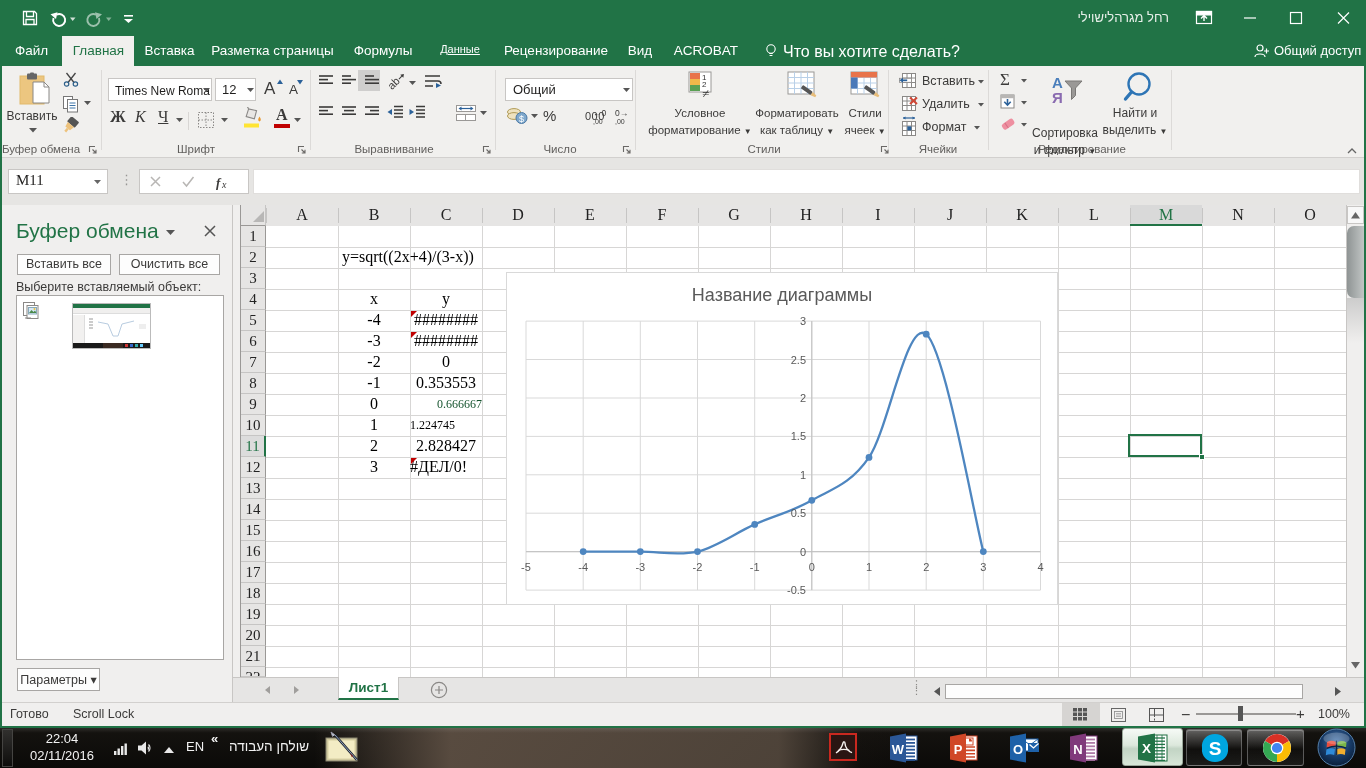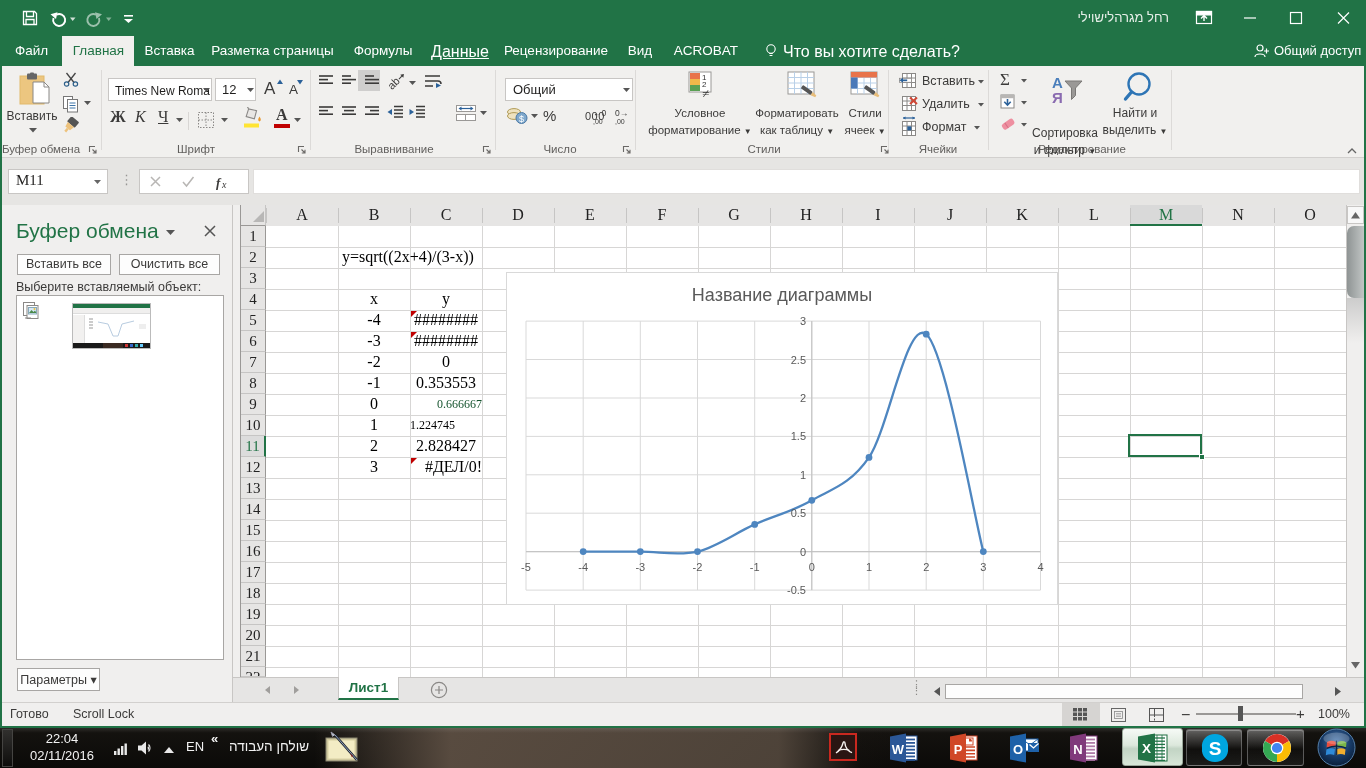--- a/index.html
+++ b/index.html
@@ -41,21 +41,21 @@
 <path d="M148,4.5 l11,11 m0,-11 l-11,11"></path>
 </g>
     </svg>
 <div class="abs" style="left:0;top:36px;width:1366px;height:30px;background:#217346;"></div>
 <div class="abs" style="left:62px;top:36px;width:72px;height:30px;background:#f1f0ee;"></div>
 <div class="abs" style="left:-48.5px;top:43px;width:160px;text-align:center;color:#fff;font-size:13.5px;font-weight:normal;">Файл</div>
 <div class="abs" style="left:18.5px;top:43px;width:160px;text-align:center;color:#217346;font-size:13.5px;font-weight:normal;">Главная</div>
 <div class="abs" style="left:89.5px;top:43px;width:160px;text-align:center;color:#fff;font-size:13.5px;font-weight:normal;">Вставка</div>
 <div class="abs" style="left:192.5px;top:43px;width:160px;text-align:center;color:#fff;font-size:13.5px;font-weight:normal;">Разметка страницы</div>
 <div class="abs" style="left:303.0px;top:43px;width:160px;text-align:center;color:#fff;font-size:13.5px;font-weight:normal;">Формулы</div>
-<div class="abs" style="left:380.0px;top:43px;width:160px;text-align:center;color:#fff;font-size:16px;font-weight:normal;text-decoration:underline;">Данные</div>
+<div class="abs" style="left:380.0px;top:43px;width:160px;text-align:center;color:#fff;font-size:11px;font-weight:normal;text-decoration:underline;">Данные</div>
 <div class="abs" style="left:476.0px;top:43px;width:160px;text-align:center;color:#fff;font-size:13.5px;font-weight:normal;">Рецензирование</div>
 <div class="abs" style="left:560.0px;top:43px;width:160px;text-align:center;color:#fff;font-size:13.5px;font-weight:normal;">Вид</div>
 <div class="abs" style="left:626.0px;top:43px;width:160px;text-align:center;color:#fff;font-size:13.5px;font-weight:normal;">ACROBAT</div>
 <svg class="abs" style="left:763px;top:42px;" width="16" height="18" viewBox="0 0 16 18">
 <g stroke="#fff" fill="none" stroke-width="1.1">
         <circle cx="8" cy="7" r="4.2"></circle>
         <path d="M6.2,11.5 h3.6 M6.6,13.5 h2.8"></path>
       </g>
     </svg>
 <div class="abs" style="left:783px;top:43px;color:#fff;font-size:16px;">Что вы хотите сделать?</div>
@@ -582,21 +582,21 @@
 <div class="abs ser" style="left:338px;top:415px;width:72px;height:21px;font-size:16px;color:#000;text-align:center;line-height:20px;white-space:nowrap;">1</div>
 <div class="abs ser" style="left:338px;top:436px;width:72px;height:21px;font-size:16px;color:#000;text-align:center;line-height:20px;white-space:nowrap;">2</div>
 <div class="abs ser" style="left:338px;top:457px;width:72px;height:21px;font-size:16px;color:#000;text-align:center;line-height:20px;white-space:nowrap;">3</div>
 <div class="abs ser" style="left:410px;top:310px;width:72px;height:21px;font-size:16px;color:#000;text-align:center;line-height:20px;white-space:nowrap;">########</div>
 <div class="abs ser" style="left:410px;top:331px;width:72px;height:21px;font-size:16px;color:#000;text-align:center;line-height:20px;white-space:nowrap;">########</div>
 <div class="abs ser" style="left:410px;top:352px;width:72px;height:21px;font-size:16px;color:#000;text-align:center;line-height:20px;white-space:nowrap;">0</div>
 <div class="abs ser" style="left:410px;top:373px;width:72px;height:21px;font-size:16px;color:#000;text-align:center;line-height:20px;white-space:nowrap;">0.353553</div>
 <div class="abs ser" style="left:410px;top:394px;width:72px;height:21px;font-size:12px;color:#14532d;text-align:right;line-height:20px;white-space:nowrap;">0.666667</div>
 <div class="abs ser" style="left:410px;top:415px;width:72px;height:21px;font-size:12px;color:#000;text-align:left;line-height:20px;white-space:nowrap;">1.224745</div>
 <div class="abs ser" style="left:410px;top:436px;width:72px;height:21px;font-size:16px;color:#000;text-align:center;line-height:20px;white-space:nowrap;">2.828427</div>
-<div class="abs ser" style="left:410px;top:457px;width:72px;height:21px;font-size:16px;color:#000;text-align:right;line-height:20px;white-space:nowrap;">#ДЕЛ/0!</div>
+<div class="abs ser" style="left:410px;top:457px;width:72px;height:21px;font-size:16px;color:#000;text-align:left;line-height:20px;white-space:nowrap;">#ДЕЛ/0!</div>
 <svg class="abs" style="left:411px;top:311px;" width="6" height="6" viewBox="0 0 6 6">
       <polygon points="0,0 6,0 0,6" fill="#c00000"></polygon>
     </svg>
 <svg class="abs" style="left:411px;top:332px;" width="6" height="6" viewBox="0 0 6 6">
       <polygon points="0,0 6,0 0,6" fill="#c00000"></polygon>
     </svg>
 <svg class="abs" style="left:411px;top:458px;" width="6" height="6" viewBox="0 0 6 6">
       <polygon points="0,0 6,0 0,6" fill="#c00000"></polygon>
     </svg>
 <svg class="abs" style="left:506px;top:272px;" width="552" height="333" viewBox="0 0 552 333">

